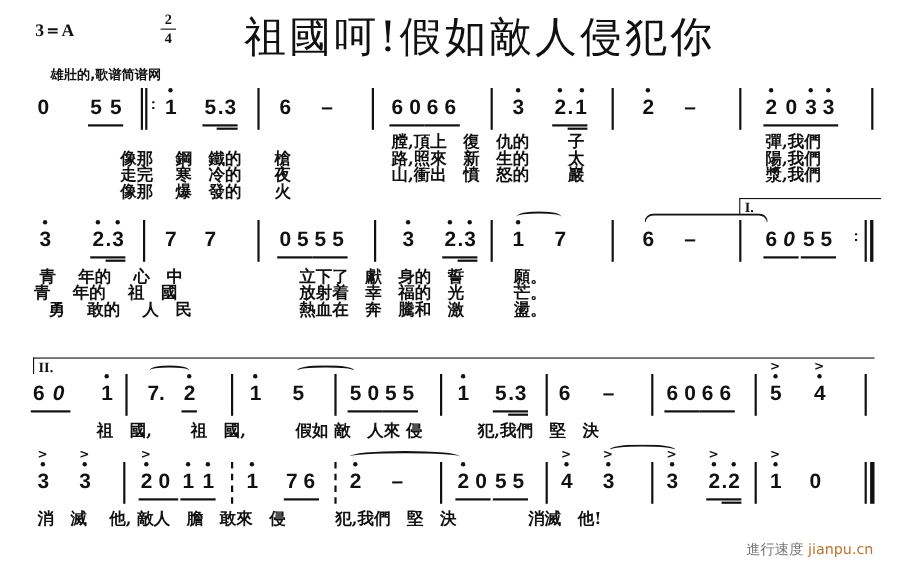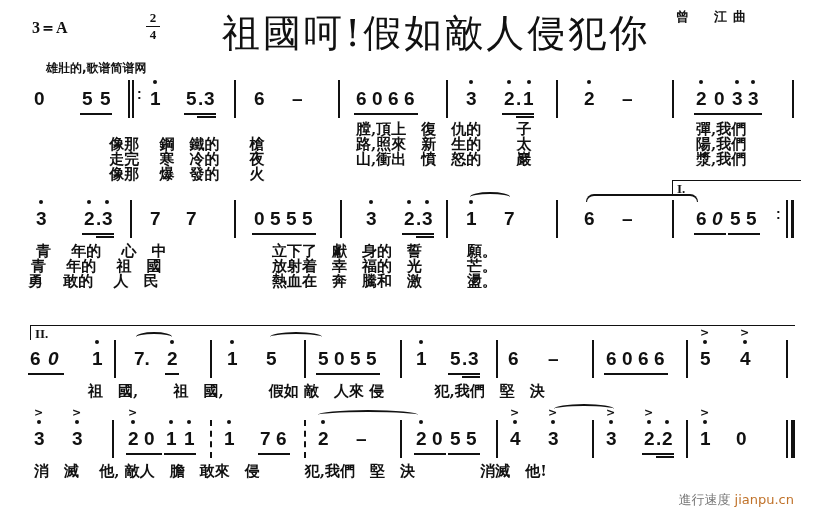--- a/index.html
+++ b/index.html
@@ -37,21 +37,20 @@
 <body>
 
 <div class="abs key">3＝A</div>
 <div class="abs timesig">
   <div>2</div>
   <div class="line"></div>
   <div>4</div>
 </div>
 <div class="abs title">祖國呵!假如敵人侵犯你</div>
 <div class="abs credits">
-  <div>曾　江曲</div>
 </div>
 <div class="abs tempo">雄壯的,歌谱简谱网</div>
 
 <div class="abs system" style="top:80px">
   <div class="notes">
     <span class="n" style="left:34px;top:8px">0</span>
     <span class="n" style="left:82px;top:8px">5</span>
       <span class="n" style="left:100px;top:8px">5</span>
     <div class="u1" style="left:80px;top:33px;width:32px"></div>
     <div class="bar" style="left:128px;top:0;height:38px"></div>
@@ -167,21 +166,21 @@
       <span class="n" style="left:746px;top:8px">5</span>
     <div class="u1" style="left:694px;top:33px;width:32px"></div>
       <div class="u1" style="left:728px;top:33px;width:32px"></div>
     <span class="n" style="left:776px;top:6px;font-size:14px">:</span>
     <div class="bar" style="left:786px;top:0;height:38px"></div>
       <div class="bar" style="left:791px;top:0;height:38px;width:3px"></div>
   </div>
   <div class="lyrics" style="top:44px">
     <div class="lyr" style="left:36px;top:0"><span>青</span>　 <span>年的</span>　 <span>心</span>　<span>中</span></div>
     <div class="lyr" style="left:31px;top:15px"><span>青</span>　 <span>年的</span>　 <span>祖</span>　<span>國</span></div>
-    <div class="lyr" style="left:28px;top:30px"><span>勇</span>　 <span>敢的</span>　 <span>人</span>　<span>民</span></div>
+    <div class="lyr" style="left:44px;top:30px"><span>勇</span>　 <span>敢的</span>　 <span>人</span>　<span>民</span></div>
     <div class="lyr" style="left:272px;top:0"><span>立下了</span>　<span>獻</span>　<span>身的</span>　<span>誓</span>　　　<span>願。</span></div>
     <div class="lyr" style="left:272px;top:15px"><span>放射着</span>　<span>幸</span>　<span>福的</span>　<span>光</span>　　　<span>芒。</span></div>
     <div class="lyr" style="left:272px;top:30px"><span>熱血在</span>　<span>奔</span>　<span>騰和</span>　<span>激</span>　　　<span>盪。</span></div>
   </div>
 </div>
 
 <div class="abs system" style="top:340px">
   <div class="ending" style="left:30px;top:-15px;width:760px;border-left-width:1.5px">II.</div>
   <div class="notes">
     <span class="n" style="left:30px;top:8px">6</span>

